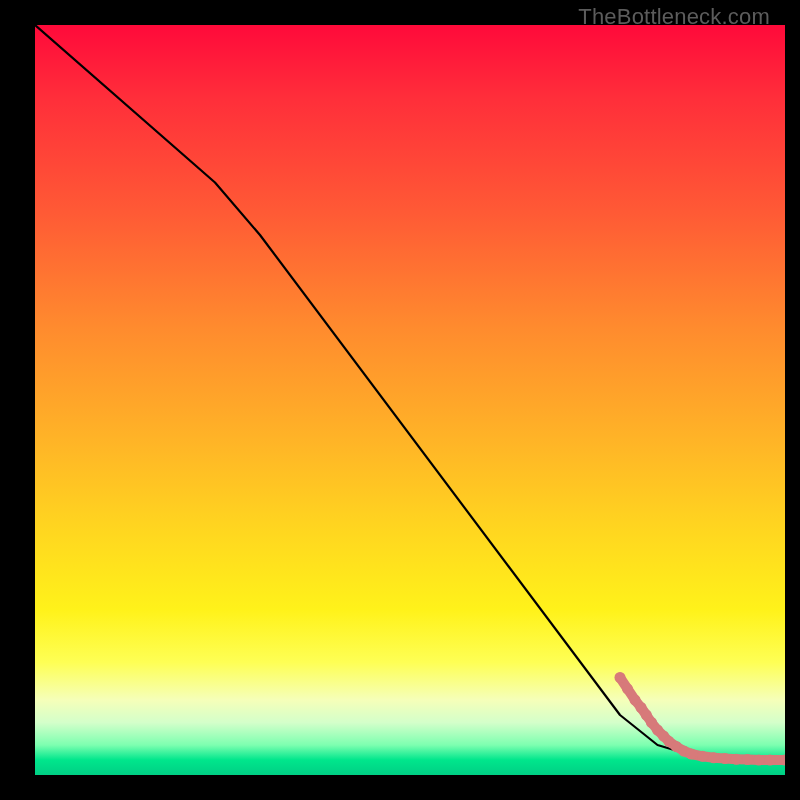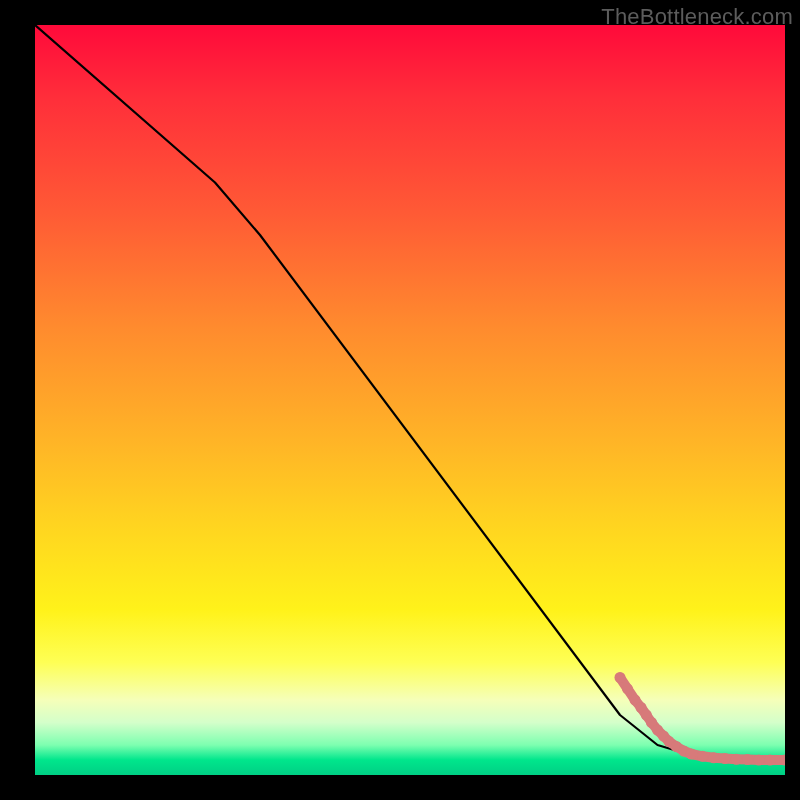--- a/index.html
+++ b/index.html
@@ -7,21 +7,21 @@
     width: 800px;
     height: 800px;
     background: #000;
     position: relative;
     font-family: Arial, Helvetica, sans-serif;
     overflow: hidden;
   }
   .watermark {
     position: absolute;
     top: 4px;
-    right: 7px;
+    right: 30px;
     color: #5c5c5c;
     font-size: 22px;
     letter-spacing: 0.2px;
     z-index: 5;
   }
   .frame {
     position: absolute;
     left: 35px;
     top: 25px;
     width: 750px;

